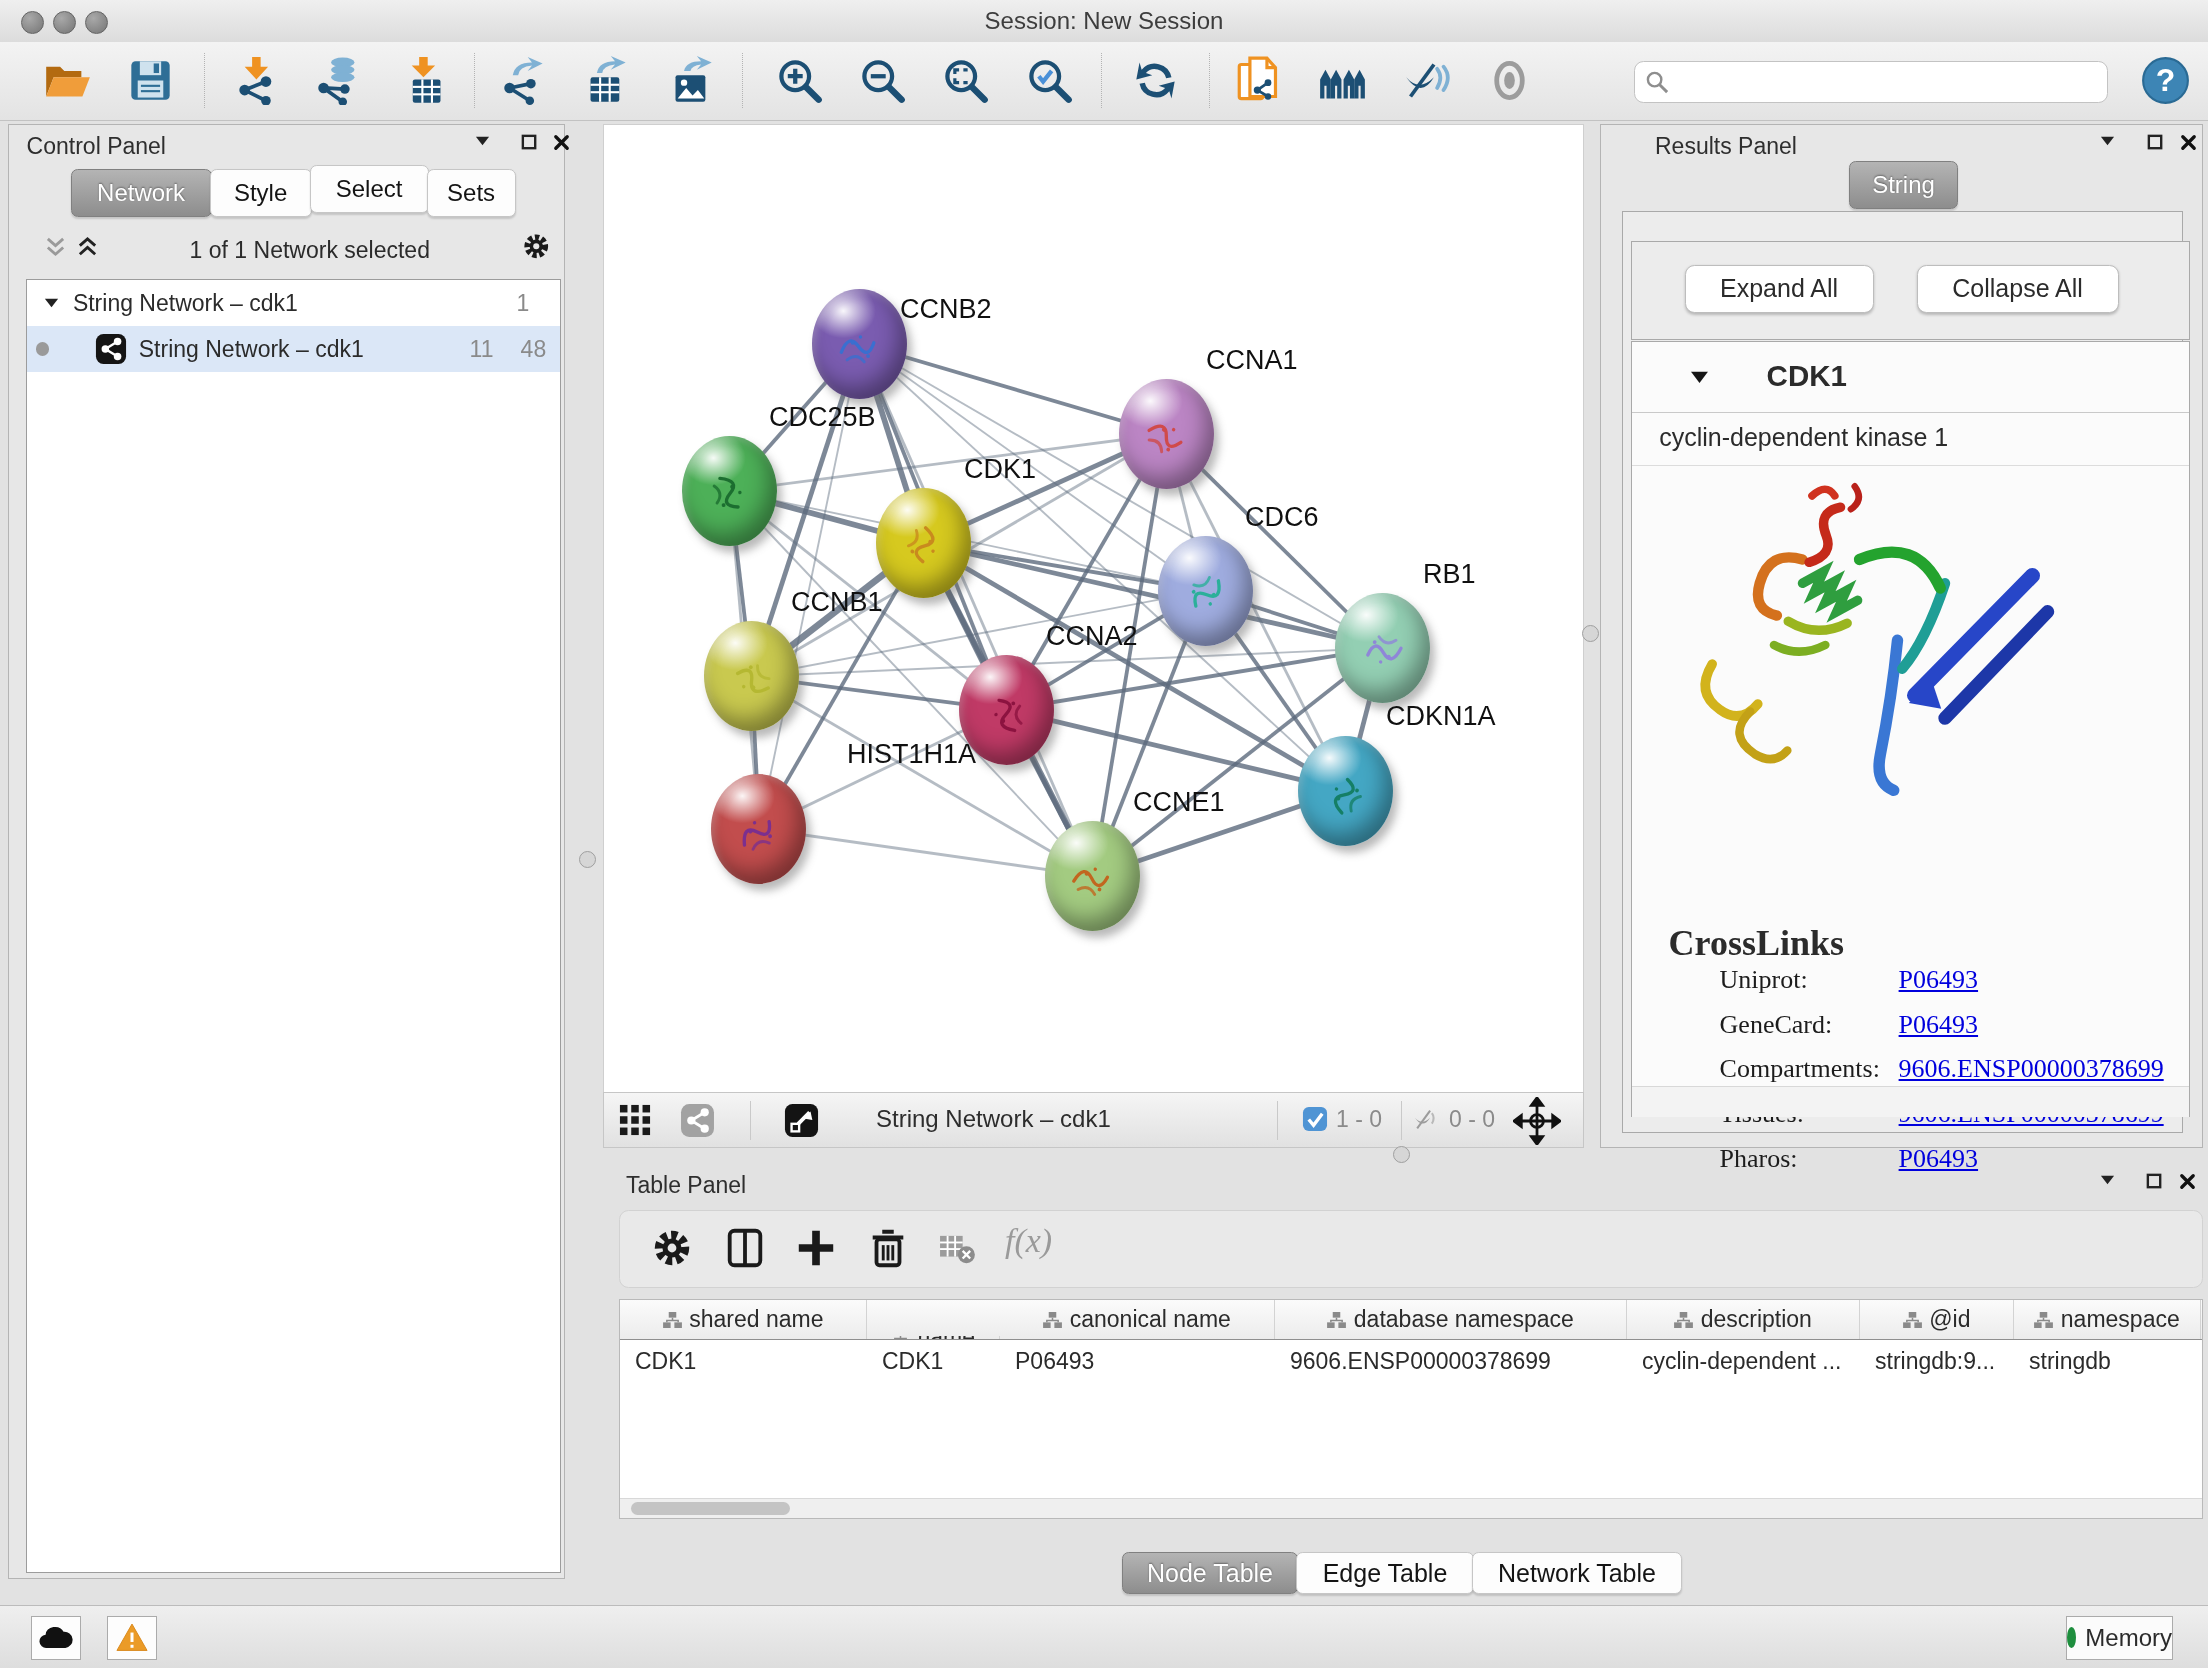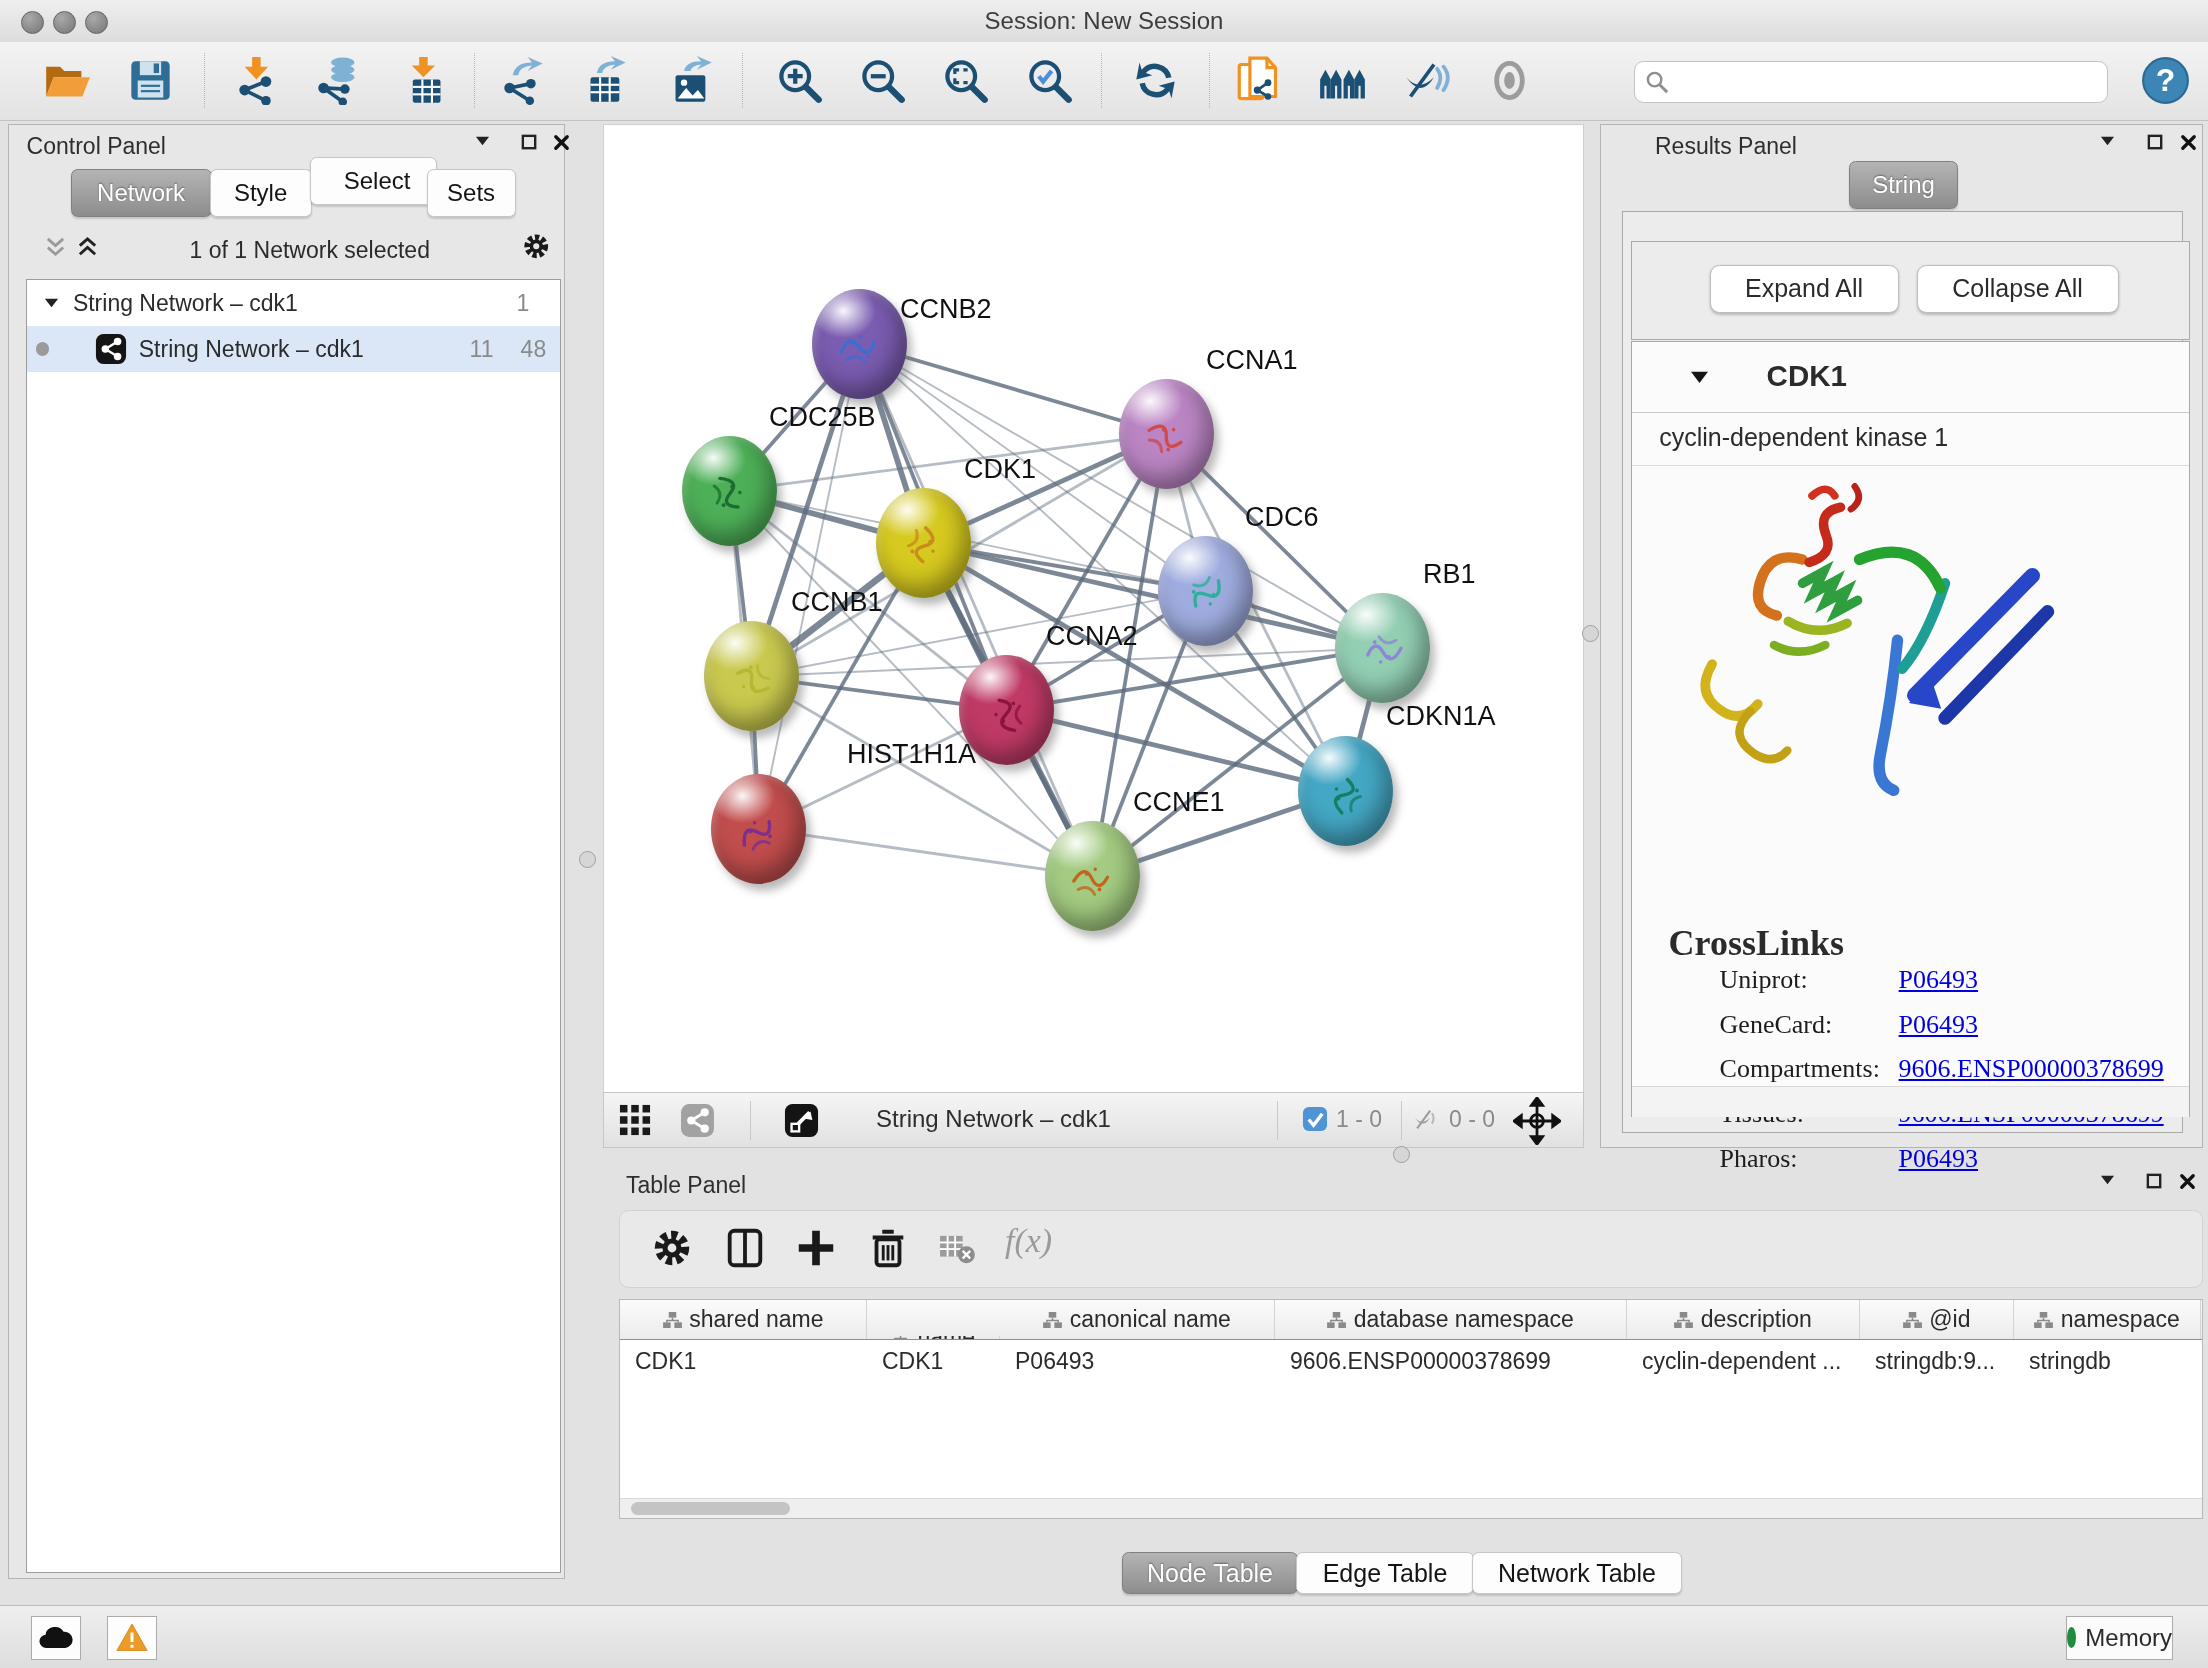--- a/index.html
+++ b/index.html
@@ -250,21 +250,21 @@
       </svg></span>
   <span class="wbtn" style="left:511px"><svg width="19" height="19" viewBox="0 0 20 20">
         <rect x="3" y="3" width="13" height="13" fill="none" stroke="#222" stroke-width="2.5"></rect>
       </svg></span>
   <span class="wbtn" style="left:543px"><svg width="19" height="19" viewBox="0 0 20 20">
         <path d="M4 4 L16 16 M16 4 L4 16" stroke="#111" stroke-width="3.5" stroke-linecap="round"></path>
       </svg></span>
   <div>
       <span class="tab sel" style="left: 62px; top: 44px; width: 139px; height: 46px;">Network</span>
       <span class="tab" style="left: 201px; top: 44px; width: 100px; height: 46px;">Style</span>
-      <span class="tab" style="left: 301px; top: 32px; width: 117px; height: 46px; padding-left: 8px;">Select</span>
+      <span class="tab" style="left: 301px; top: 40px; width: 117px; height: 46px;">Select</span>
       <span class="tab" style="left: 418px; top: 44px; width: 87px; height: 46px;">Sets</span>
     </div>
   <span class="wbtn" style="left:35px;top:110px"><svg width="23" height="25" viewBox="0 0 24 26">
         <g fill="none" stroke="#9a9a9a" stroke-width="3">
           <path d="M4 4 l8 7 8-7"></path>
           <path d="M4 13 l8 7 8-7"></path>
         </g>
       </svg></span>
   <span class="wbtn" style="left:67px;top:110px"><svg width="23" height="25" viewBox="0 0 24 26">
         <g fill="none" stroke="#222" stroke-width="3">
@@ -571,21 +571,21 @@
       </svg></span>
   <span class="wbtn" style="left:545px"><svg width="19" height="19" viewBox="0 0 20 20">
         <rect x="3" y="3" width="13" height="13" fill="none" stroke="#222" stroke-width="2.5"></rect>
       </svg></span>
   <span class="wbtn" style="left:578px"><svg width="19" height="19" viewBox="0 0 20 20">
         <path d="M4 4 L16 16 M16 4 L4 16" stroke="#111" stroke-width="3.5" stroke-linecap="round"></path>
       </svg></span>
   <span class="tab sel" style="left:248px;top:36px;width:107px;height:46px">String</span>
   <div class="rbox">
     <div class="abs" style="left:7.6px;top:28.5px;width:557px;height:97px;border:1px solid #a9a9a9;background:#ececec">
-      <span class="btn" style="left:78px;top:23px;width:187px;height:46px">Expand All</span>
+      <span class="btn" style="left:53px;top:23px;width:187px;height:46px">Expand All</span>
       <span class="btn" style="left:285px;top:23px;width:200px;height:46px">Collapse All</span>
     </div>
     <div class="abs" style="left:7.6px;top:129px;width:557px;height:774px;border:1px solid #a9a9a9;background:#fbfbfb">
       <div class="abs" style="left:0;top:0;width:100%;height:70px;border-bottom:1px solid #c9c9c9">
         <svg width="21" height="16" style="position:absolute;left:57px;top:27px" viewBox="0 0 22 17">
             <path d="M2 3 L20 3 L11 15Z" fill="#151515"></path>
           </svg>
         <span class="abs" style="left:135px;top:17px;font-size:29.5px;font-weight:bold">CDK1</span>
       </div>
       <div class="abs" style="left:0;top:70px;width:100%;height:53px;border-bottom:1px solid #dcdcdc">

